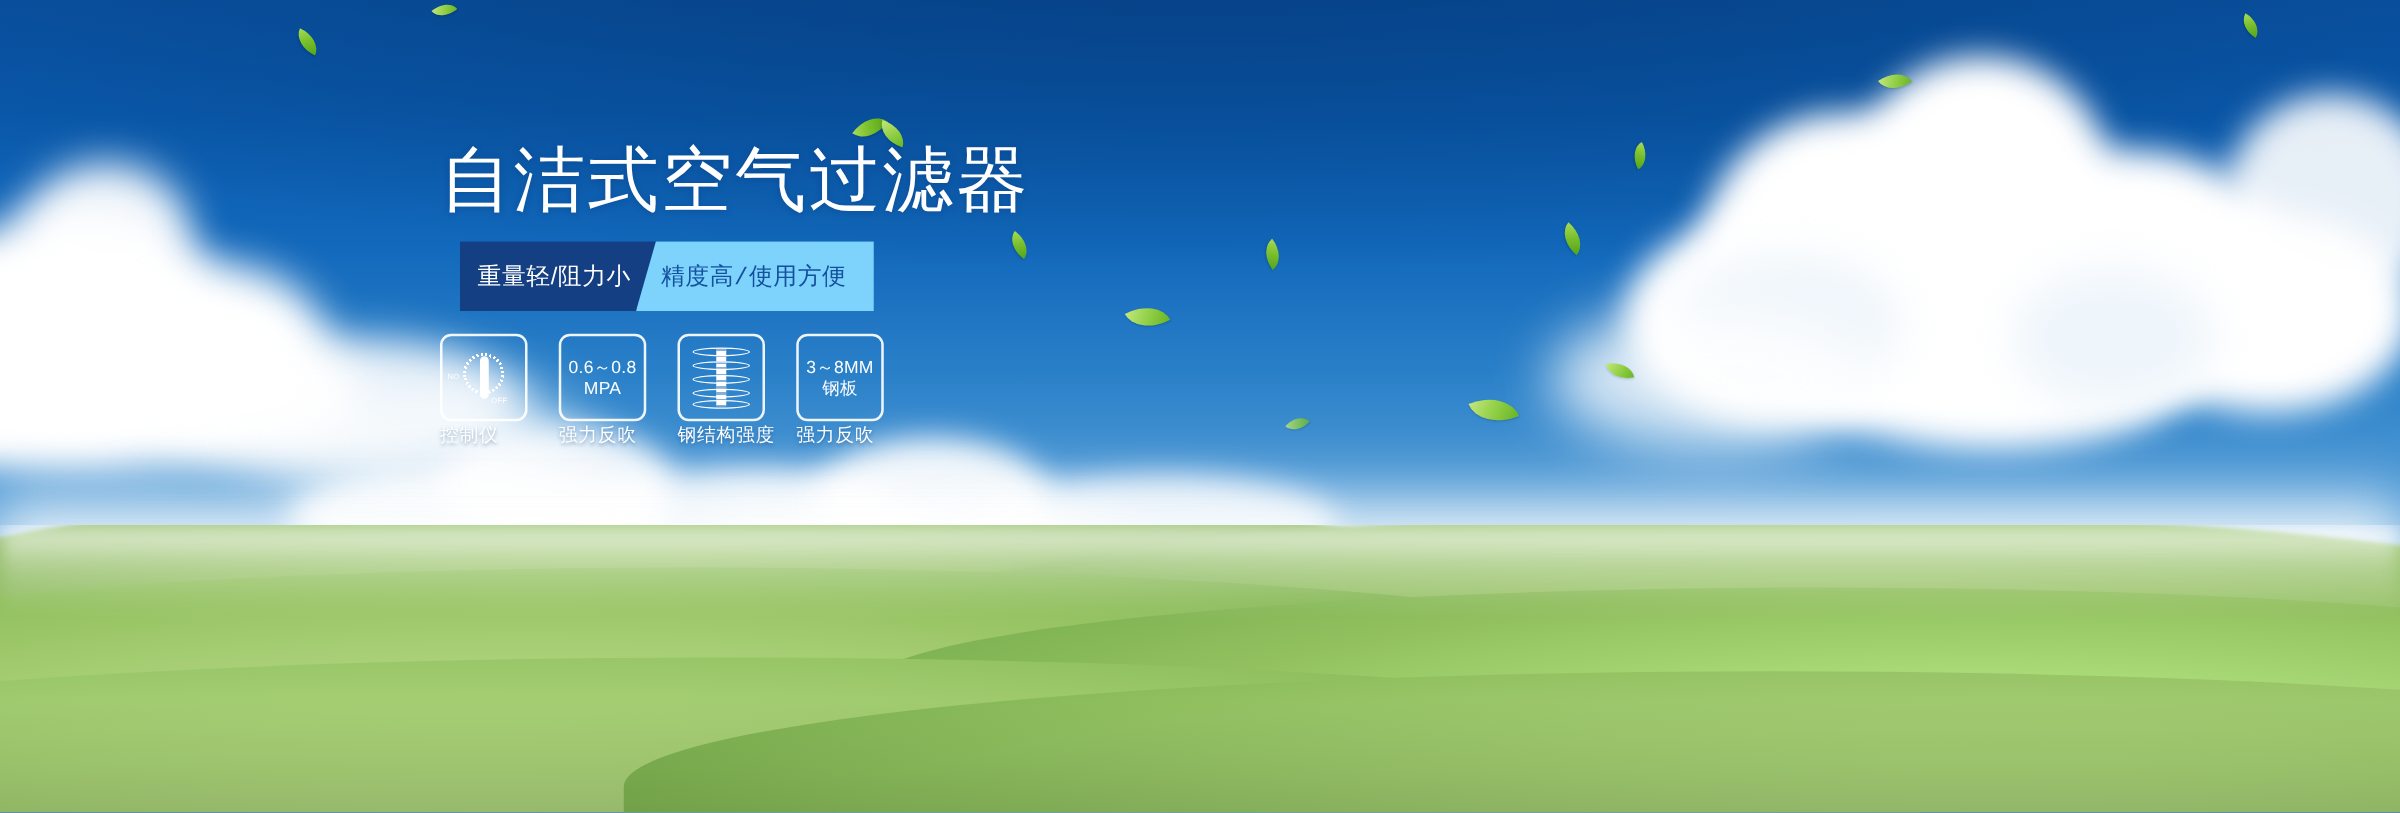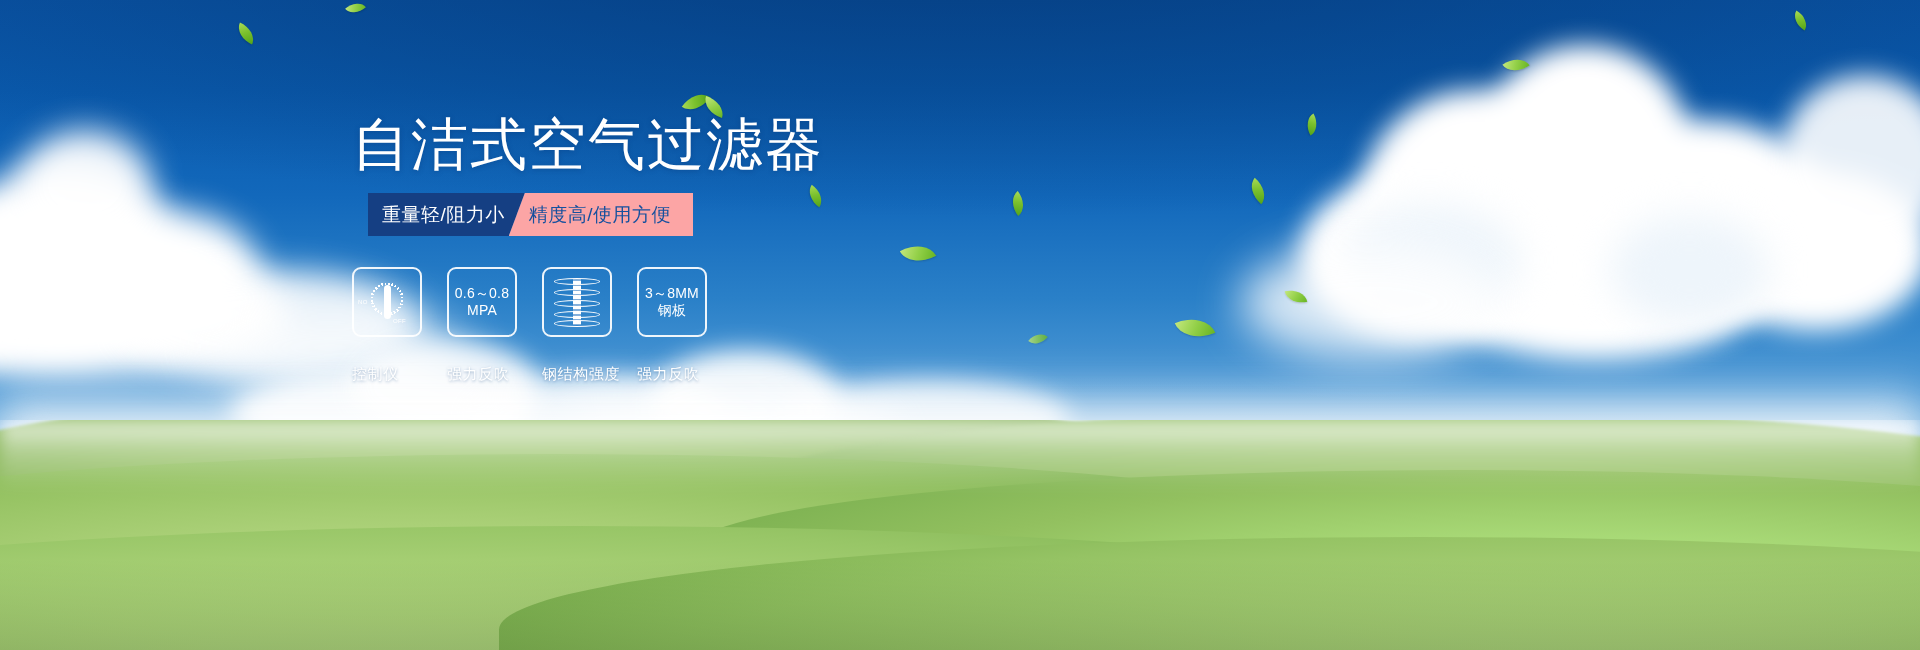--- a/index.html
+++ b/index.html
@@ -63,34 +63,34 @@
   .leaf{position:absolute;background:linear-gradient(135deg,#a8db56 0%,#7cc12e 45%,#54a418 100%);
     border-radius:0 100% 0 100%;box-shadow:0 1px 2px rgba(0,0,0,.18);}
   .leaf.lt{background:linear-gradient(135deg,#c3e77d 0%,#93d048 50%,#68b524 100%);}
 
   
   #content{position:absolute;left:0;top:0;width:1920px;height:650px;}
 
   #title{position:absolute;left:352px;top:116px;font-size:57px;line-height:1;color:#fff;
     letter-spacing:2px;font-weight:400;text-shadow:0 1px 5px rgba(8,50,110,.35);white-space:nowrap;}
 
-  #badges{position:absolute;left:352px;top:193px;height:43px;display:flex;align-items:stretch;padding-left:16px;}
+  #badges{position:absolute;left:352px;top:193px;height:56px;display:flex;align-items:stretch;padding-left:16px;}
   .badge{display:flex;align-items:center;justify-content:center;font-size:19px;letter-spacing:.5px;white-space:nowrap;}
   #badge-primary{background:#153f83;color:#ffffff;padding:0 20px 0 14px;
      clip-path:polygon(0 0,100% 0,calc(100% - 16px) 100%,0 100%);}
-  #badge-secondary{background:#fca5a5;color:#15509e;padding:0 22px 0 20px;margin-left:-16px;
-     clip-path:polygon(16px 0,100% 0,100% 100%,0 100%);}
+  #badge-secondary{background:#7dd3fc;color:#15509e;padding:0 22px 0 20px;margin-left:-16px;
+     clip-path:polygon(16px 0,100% 0,100% 100%,0 100%);font-family:Liberation Mono, monospace;}
 
   #features{position:absolute;left:352px;top:267px;display:flex;gap:25px;}
   .feature{width:70px;display:flex;flex-direction:column;align-items:flex-start;}
   .fbox{width:70px;height:70px;border:2px solid rgba(255,255,255,.92);border-radius:9px;
      display:flex;flex-direction:column;align-items:center;justify-content:center;
      color:#fff;position:relative;box-sizing:border-box;}
   .ftext{font-size:14px;line-height:1.18;text-align:center;letter-spacing:.2px;white-space:nowrap;}
-  .fcap{margin-top:28px;font-size:15px;color:#ffffff;letter-spacing:.6px;white-space:nowrap;
+  .fcap{margin-top:2px;font-size:15px;color:#ffffff;letter-spacing:.6px;white-space:nowrap;
      text-shadow:0 1px 3px rgba(10,60,120,.4);}
 
   
   .ic-gauge{position:relative;width:52px;height:52px;}
   .ic-gauge .ring{position:absolute;left:7px;top:4px;width:38px;height:38px;border-radius:50%;
      background:
        radial-gradient(circle, transparent 0 14px, #fff 14px 16.5px, transparent 16.5px);
      -webkit-mask-image:repeating-conic-gradient(from -100deg, #000 0deg 6deg, transparent 6deg 13deg);
      mask-image:repeating-conic-gradient(from -100deg, #000 0deg 6deg, transparent 6deg 13deg);}
   .ic-gauge .needle{position:absolute;left:23px;top:9px;width:7px;height:34px;border-radius:4px;background:#fff;}

